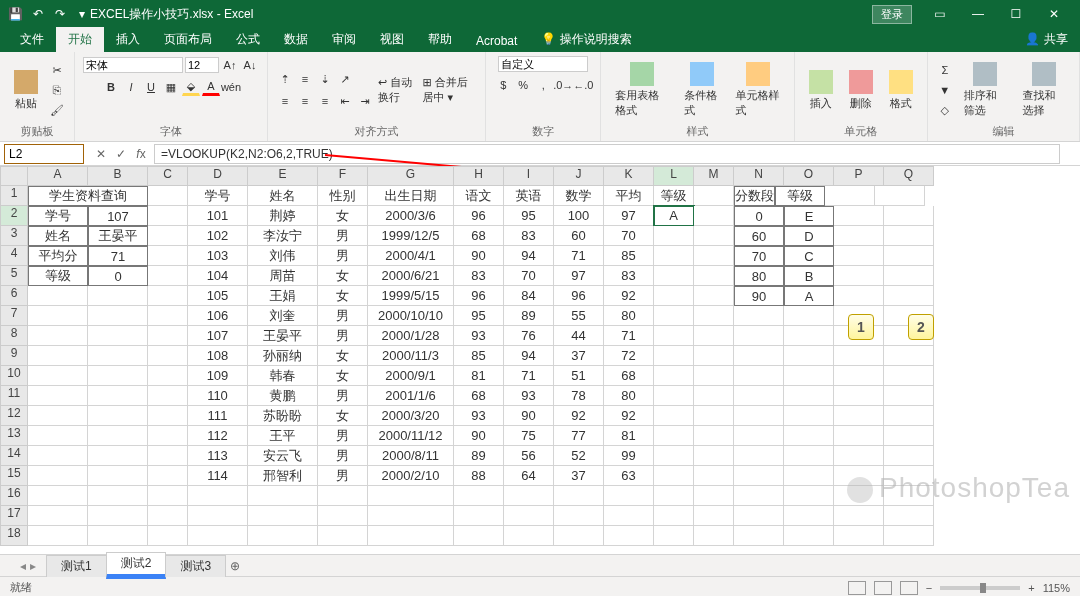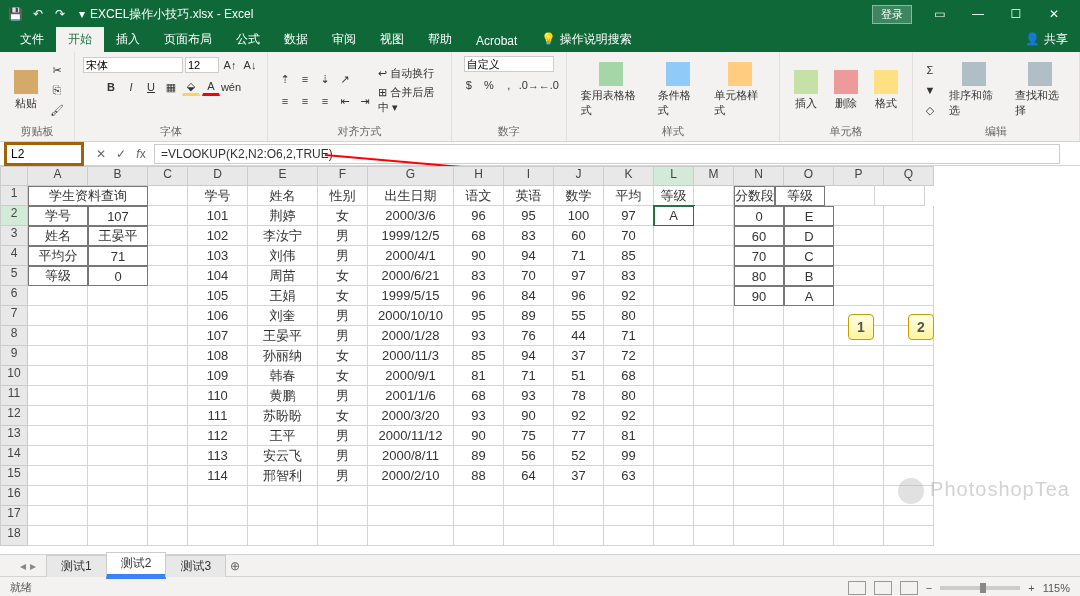--- a/index.html
+++ b/index.html
@@ -20,21 +20,21 @@
 .ribbon .group { border-right: 1px solid #e1e1e1; padding: 4px 8px 2px 8px; display: flex; flex-direction: column; justify-content: space-between; }
 .ribbon .group .label { text-align: center; font-size: 11px; color: #666; }
 .ribbon .group .content { flex: 1; display: flex; align-items: center; gap: 4px; }
 .ribbon .btn-lg { display: flex; flex-direction: column; align-items: center; justify-content: center; padding: 2px 6px; font-size: 11px; }
 .ribbon .icon-lg { width: 24px; height: 24px; background: #ddd; margin-bottom: 2px; }
 .ribbon .font-controls { display: flex; flex-direction: column; gap: 4px; }
 .ribbon .row { display: flex; gap: 2px; align-items: center; }
 .ribbon select, .ribbon input { font-size: 11px; border: 1px solid #ccc; padding: 1px 2px; }
 .ribbon .mini-btn { width: 18px; height: 18px; border: 1px solid transparent; display: inline-flex; align-items: center; justify-content: center; font-size: 11px; }
 .namebox-row { height: 24px; border-bottom: 1px solid #d4d4d4; display: flex; align-items: center; background: #fff; }
-.namebox { width: 80px; border: 3px solid #a16207; padding: 2px 4px; font-size: 12px; margin: 0 4px; }
+.namebox { width: 80px; border: 1px solid #a16207; padding: 2px 4px; font-size: 12px; margin: 0 4px; }
 .fx-btns { display: flex; gap: 2px; padding: 0 4px; align-items: center; }
 .fx-btns span { width: 18px; height: 18px; display: inline-flex; align-items: center; justify-content: center; color: #666; }
 .formula-bar { flex: 1; border: 1px solid #ccc; padding: 2px 6px; font-size: 12px; margin-right: 20px; position: relative; }
 .formula-bar .arrow { position: absolute; left: 170px; top: 50%; width: 450px; height: 2px; background: red; transform-origin: left center; transform: rotate(5deg); }
 .formula-bar .arrow::after { content: ''; position: absolute; right: -2px; top: -4px; border-left: 10px solid red; border-top: 5px solid transparent; border-bottom: 5px solid transparent; }
 .sheet-area { position: relative; height: 388px; overflow: hidden; }
 .grid { position: absolute; left: 0; top: 0; }
 .colheaders { display: flex; position: sticky; top: 0; }
 .colheaders .corner { width: 28px; height: 20px; background: #e8e8e8; border: 1px solid #ccc; }
 .colheaders .ch { height: 20px; background: #e8e8e8; border: 1px solid #ccc; border-left: none; text-align: center; font-size: 12px; color: #444; }
@@ -50,21 +50,21 @@
 .sheettabs { height: 22px; background: #f3f2f1; border-top: 1px solid #d4d4d4; display: flex; align-items: center; padding-left: 20px; gap: 0; }
 .sheettabs .nav { display: flex; gap: 4px; padding-right: 10px; color: #888; }
 .sheettabs .stab { padding: 2px 14px; border: 1px solid #ccc; border-bottom: none; background: #e8e8e8; font-size: 12px; margin-right: -1px; }
 .sheettabs .stab.active { background: #fff; border-bottom: 5px solid #3b82f6; }
 .sheettabs .add { width: 20px; text-align: center; color: #666; }
 .statusbar { height: 22px; background: #f3f2f1; border-top: 1px solid #d4d4d4; display: flex; align-items: center; padding: 0 10px; font-size: 11px; color: #555; }
 .statusbar .right { margin-left: auto; display: flex; gap: 8px; align-items: center; }
 .statusbar .viewbtn { width: 18px; height: 14px; border: 1px solid #999; }
 .statusbar .slider { width: 80px; height: 4px; background: #ccc; position: relative; }
 .statusbar .slider::after { content: ''; position: absolute; left: 40px; top: -3px; width: 6px; height: 10px; background: #888; }
-.watermark { position: absolute; right: 10px; bottom: 50px; font-size: 20px; color: rgba(180,180,180,0.6); font-family: sans-serif; letter-spacing: 1px; padding-left: 40px; }
+.watermark { position: absolute; right: 10px; bottom: 50px; font-size: 28px; color: rgba(180,180,180,0.6); font-family: sans-serif; letter-spacing: 1px; padding-left: 40px; }
 .watermark::before { content: ''; display: inline-block; width: 26px; height: 26px; border-radius: 50%; background: rgba(180,180,180,0.4); vertical-align: middle; margin-right: 6px; }
 </style>
 </head>
 <body>
 
 <div class="titlebar">
   <div class="qat">
     <span>💾</span>
     <span>↶</span>
     <span>↷</span>
@@ -146,21 +146,21 @@
           <span class="mini-btn">↗</span>
         </div>
         <div class="row">
           <span class="mini-btn">≡</span>
           <span class="mini-btn">≡</span>
           <span class="mini-btn">≡</span>
           <span class="mini-btn">⇤</span>
           <span class="mini-btn">⇥</span>
         </div>
       </div>
-      <div style="display:flex;flex-direction:column;gap:4px;font-size:11px">
+      <div style="display:flex;gap:4px;font-size:11px">
         <div>↩ <span>自动换行</span></div>
         <div>⊞ <span>合并后居中</span> ▾</div>
       </div>
     </div>
     <div class="label">对齐方式</div>
   </div>
   <div class="group">
     <div class="content" style="flex-direction:column;gap:4px">
       <input style="width: 90px;" value="自定义">
       <div class="row">

